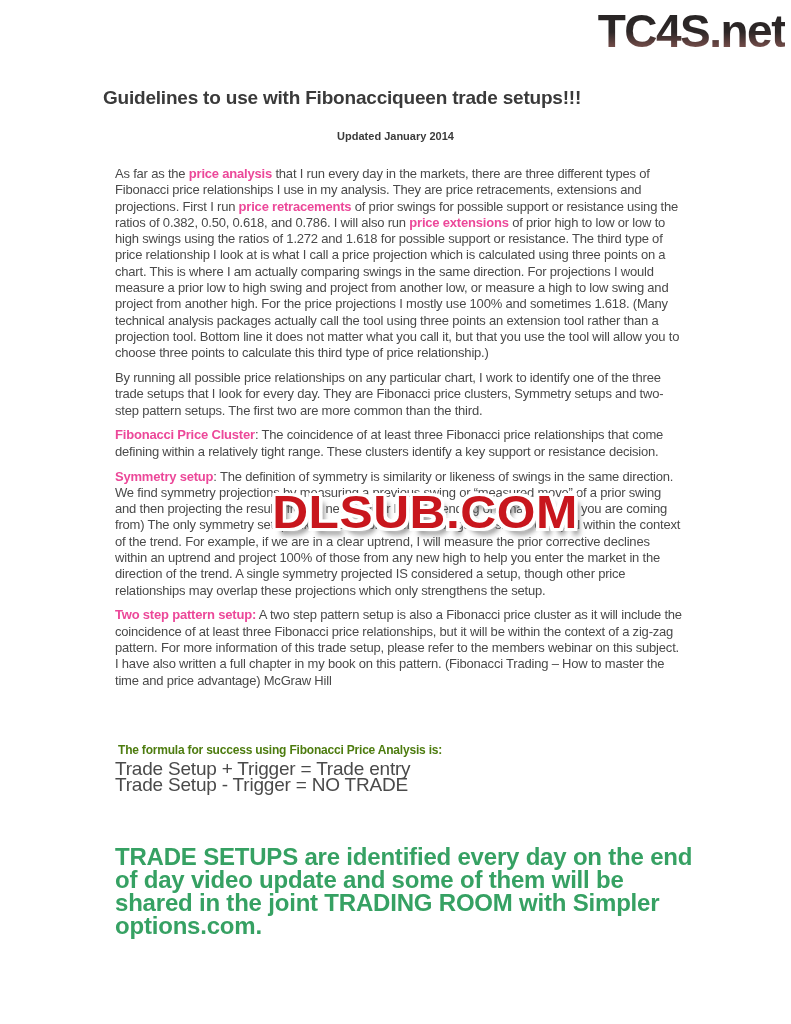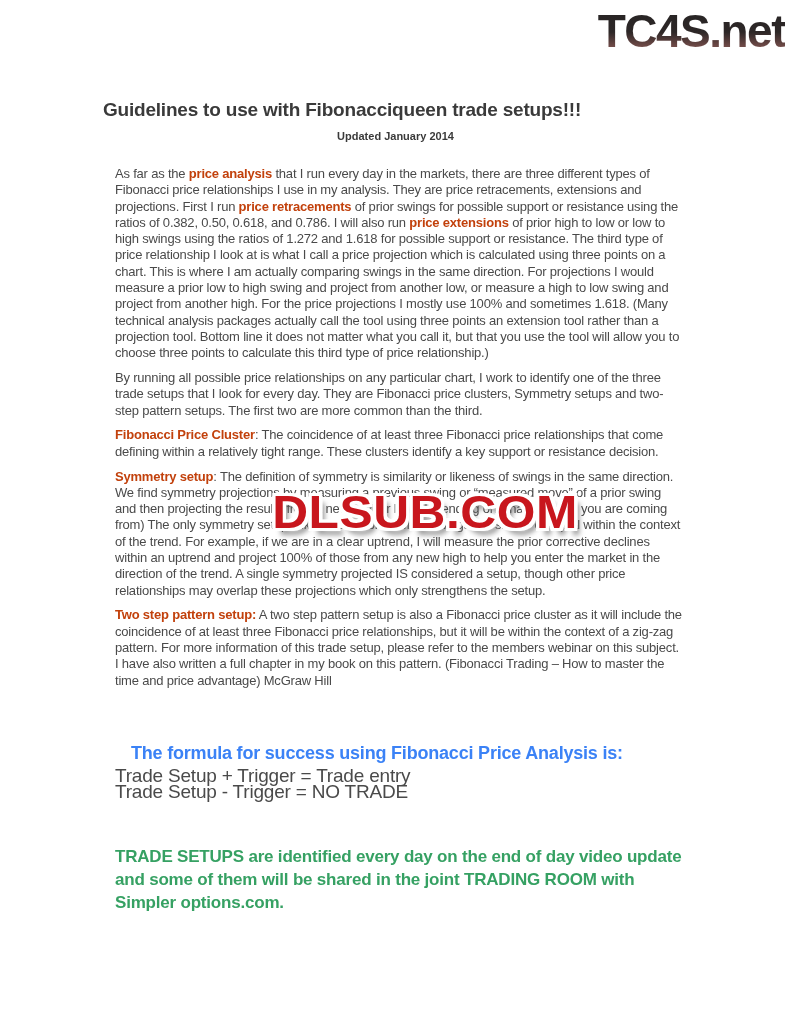--- a/index.html
+++ b/index.html
@@ -25,21 +25,21 @@
     font-weight: 800;
     letter-spacing: -1.5px;
     white-space: nowrap;
     background: linear-gradient(180deg, #262424 0%, #2d2727 52%, #6f4a47 78%, #a57d79 100%);
     -webkit-background-clip: text;
     background-clip: text;
     color: transparent;
   }
   .doc-title {
     position: absolute;
-    top: 99px;
+    top: 87px;
     left: 0;
     width: 684px;
     text-align: center;
     font-size: 19px;
     font-weight: bold;
     color: #3a3a3a;
     letter-spacing: -0.2px;
   }
   .doc-subtitle {
     position: absolute;
@@ -55,46 +55,46 @@
     position: absolute;
     left: 115px;
     top: 166px;
     width: 567px;
     font-size: 13px;
     line-height: 16.3px;
     letter-spacing: -0.2px;
     color: #4a4a4a;
   }
   .body-text p { margin: 0 0 8.5px 0; }
-  .body-text b { color: #c2410c; }
+  .body-text b { color: #ec4899; }
   .formula-section {
     position: absolute;
     left: 115px;
     top: 743px;
     width: 567px;
     color: #4a4a4a;
   }
   .formula-heading {
-    font-size: 18px;
+    font-size: 12px;
     font-weight: bold;
-    color: #3b82f6;
+    color: #4d7c0f;
     letter-spacing: -0.2px;
-    margin: 0 0 4px 16px;
+    margin: 0 0 4px 3px;
   }
   .formula-line {
     font-size: 19px;
     line-height: 16.3px;
     letter-spacing: -0.2px;
   }
   .highlight-block {
     position: absolute;
     left: 115px;
     top: 845px;
     width: 578px;
-    font-size: 17px;
+    font-size: 24px;
     font-weight: bold;
     line-height: 23px;
     letter-spacing: -0.2px;
     color: #36a163;
   }
   .watermark {
     position: absolute;
     left: 425px;
     top: 512px;
     transform: translate(-50%, -50%) scale(1.08, 1.0);

